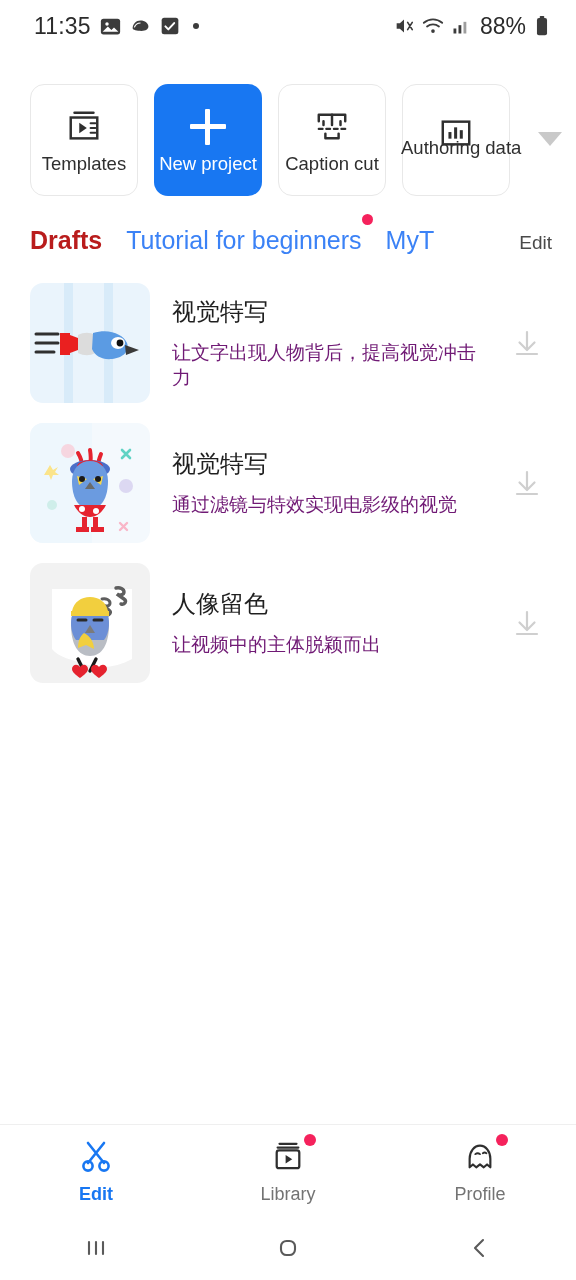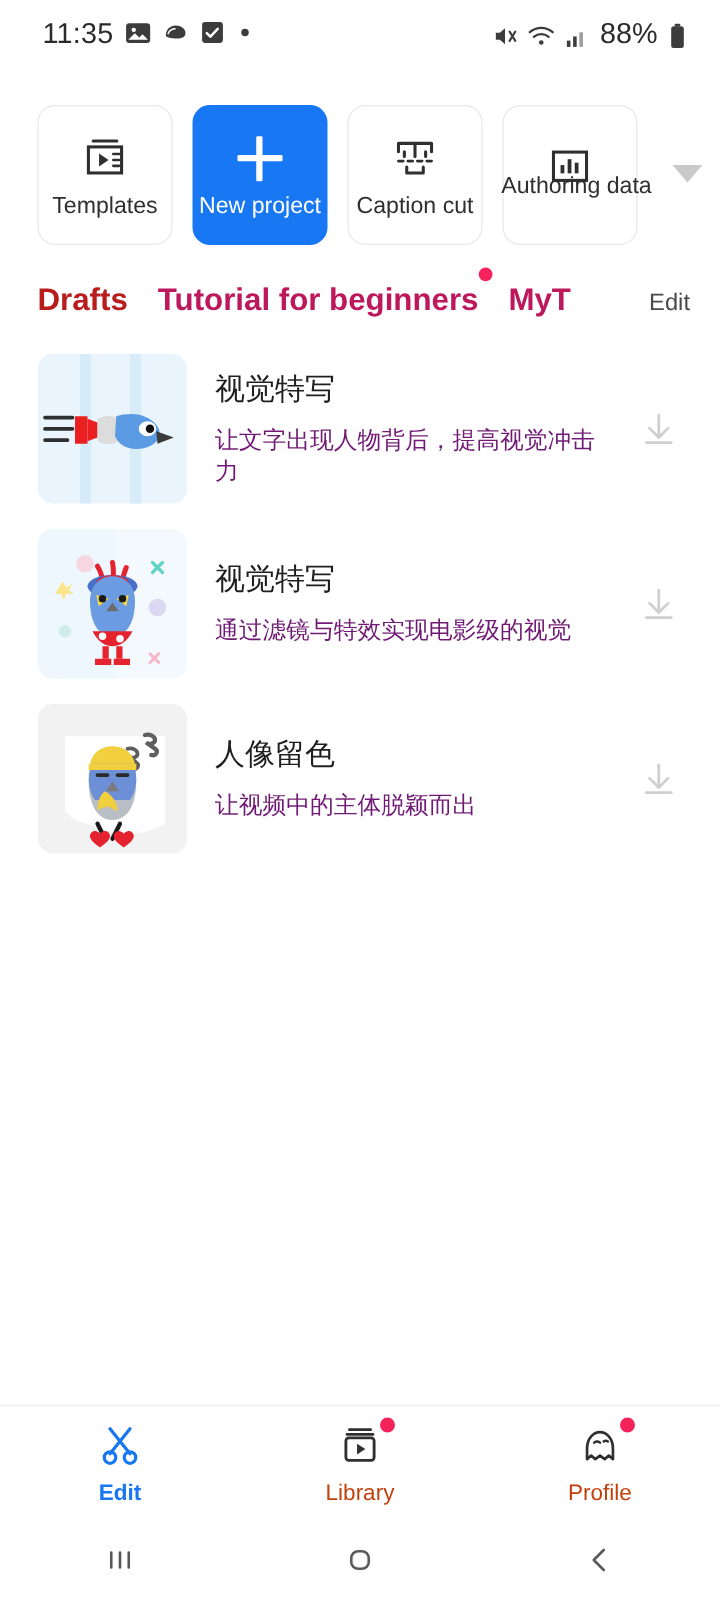--- a/index.html
+++ b/index.html
@@ -12,21 +12,21 @@
   .screen { position:relative; width:576px; height:1280px; background:#fff; display:flex; flex-direction:column; }
 
   
   .statusbar {
     height:52px; flex:0 0 52px;
     display:flex; align-items:center; justify-content:space-between;
     padding:0 26px 0 34px;
   }
   .sb-left { display:flex; align-items:center; gap:9px; }
   .sb-time { font-size:23px; color:#2b2b2b; letter-spacing:.2px; font-family:"Liberation Sans", sans-serif; }
-  .sb-right { display:flex; align-items:flex-end; gap:7px; }
+  .sb-right { display:flex; align-items:center; gap:7px; }
   .sb-pct { font-size:23px; color:#2b2b2b; margin:0 1px 0 2px; }
   .sb-ico { display:block; }
   .sb-dot { width:6px; height:6px; border-radius:50%; background:#3c3c3c; margin-left:4px; }
 
   
   .actions {
     flex:0 0 auto; display:flex; align-items:flex-start;
     padding:32px 0 0 30px; gap:16px;
   }
   .card {
@@ -55,21 +55,21 @@
     width:0; height:0; flex:0 0 auto;
     border-left:12px solid transparent; border-right:12px solid transparent;
     border-top:14px solid #c9c9c9; margin:48px 0 0 12px;
   }
 
   
   .tabs {
     flex:0 0 auto; display:flex; align-items:baseline;
     padding:30px 24px 0 30px; gap:24px;
   }
-  .tab { font-size:25px; color:#be185d; position:relative; white-space:nowrap;font-weight:bold; }
+  .tab { font-size:25px; color:#3b82f6; position:relative; white-space:nowrap; }
   .tab.active { color:#b91c1c; font-weight:bold; }
   .tab .badge {
     position:absolute; top:-12px; right:-11px;
     width:11px; height:11px; border-radius:50%; background:#f5225c;
   }
   .tabs-spacer { flex:1 1 auto; }
   .tab-edit { font-size:19px; color:#4a4a4a; white-space:nowrap; }
 
   
   .list { flex:0 0 auto; padding-top:18px; }
@@ -88,21 +88,21 @@
   
   .bottomnav {
     flex:0 0 92px; border-top:1px solid #efefef;
     display:flex; align-items:center;
   }
   .nav-item {
     flex:1 1 0; display:flex; flex-direction:column;
     align-items:center; justify-content:center; gap:9px; position:relative;
   }
   .nav-ico-wrap { position:relative; width:42px; height:38px; display:flex; align-items:center; justify-content:center; }
-  .nav-label { font-size:18px; color:#c2410c; }
+  .nav-label { font-size:18px; color:#737373; }
   .nav-item.active .nav-label { color:#1877f2; font-weight:bold; }
   .nav-badge {
     position:absolute; top:-3px; right:-7px;
     width:12px; height:12px; border-radius:50%; background:#f5225c;
   }
 
   
   .sysnav { flex:0 0 64px; display:flex; align-items:center; }
   .sysnav-btn { flex:1 1 0; display:flex; align-items:center; justify-content:center; }
 </style>

